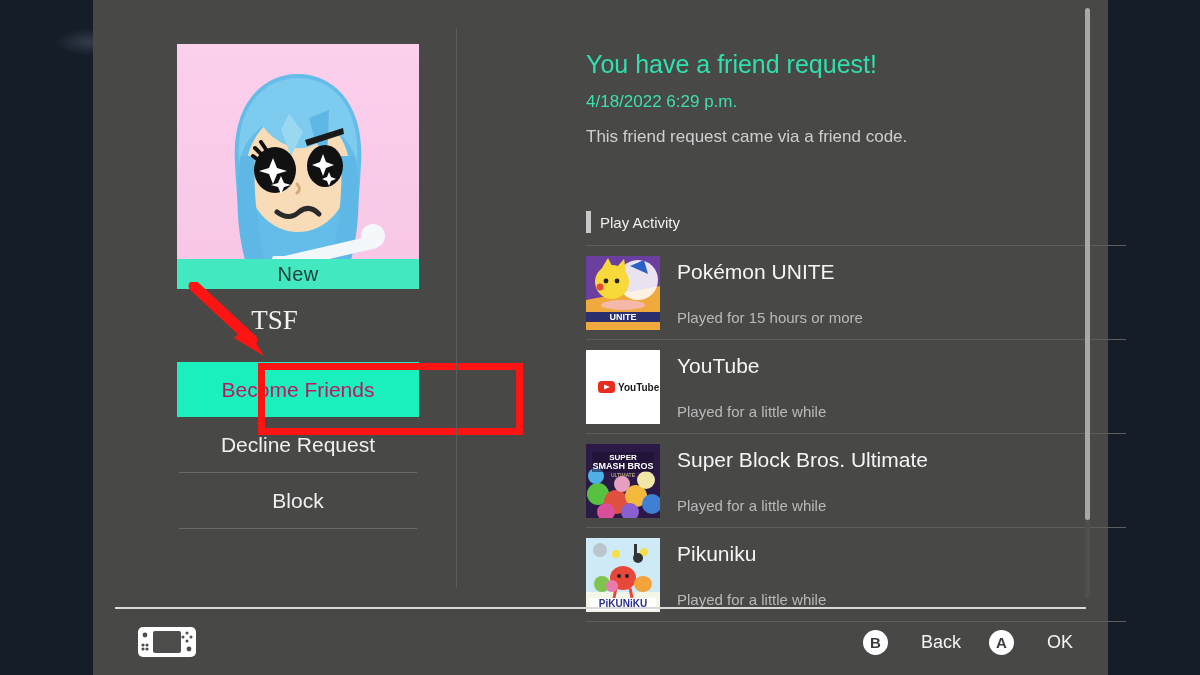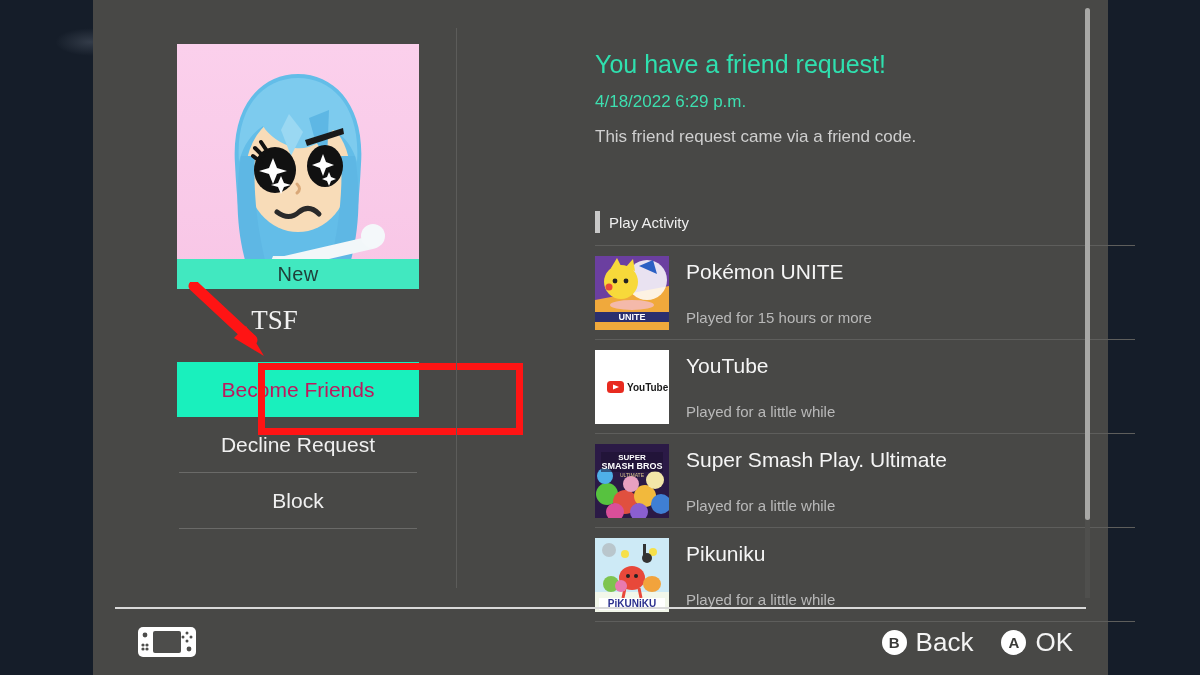--- a/index.html
+++ b/index.html
@@ -66,21 +66,21 @@
   .menu-sep{ height:1px; background:#6a6a68; margin:0 2px; }
 
   
   .annot-box{
     position:absolute; left:165px; top:363px; width:265px; height:72px;
     border:7px solid #ff1414; pointer-events:none;
   }
   .annot-arrow{ position:absolute; left:95px; top:282px; width:90px; height:82px; }
 
   
-  .right-col{ position:absolute; left:357px; top:0; right:0; height:553px; }
+  .right-col{ position:absolute; left:348px; top:0; right:0; height:553px; }
   .r-title{
     position:absolute; left:145px; top:50px; color:#2fe0af; font-size:25px;
   }
   .r-date{
     position:absolute; left:145px; top:92px; color:#3ddfb0; font-size:17px;
   }
   .r-note{
     position:absolute; left:145px; top:127px; color:#cfcfcf; font-size:17px;
   }
 
@@ -123,21 +123,21 @@
   .switch-icon{ position:absolute; left:45px; top:18px; }
   .btn-hints{
     position:absolute; right:35px; top:0; height:66px;
     display:flex; align-items:center; gap:28px;
   }
   .hint{ display:flex; align-items:center; gap:9px; }
   .glyph{
     width:25px; height:25px; border-radius:50%; background:#fff; color:#3a3a38;
     font-size:15px; font-weight:bold; display:flex; align-items:center; justify-content:center;
   }
-  .hint-label{ color:#f4f4f4; font-size:26px; }
+  .hint-label{ color:#f4f4f4; font-size:18px;margin-left:24px; }
 </style>
 </head>
 <body>
 
 <div class="letterbox left">
   <div class="glow"></div>
 </div>
 <div class="letterbox right"></div>
 
 <div class="panel">
@@ -278,21 +278,21 @@
               <circle cx="60" cy="36" r="9" fill="#f2e6a8"></circle>
               <circle cx="10" cy="32" r="8" fill="#4fb0e8"></circle>
               <circle cx="36" cy="40" r="8" fill="#e8a0c0"></circle>
               <rect x="6" y="8" width="62" height="20" fill="#1b1030" opacity=".55"></rect>
               <text x="37" y="16" fill="#ffffff" font-size="8" font-weight="bold" text-anchor="middle" font-family="'Liberation Sans',sans-serif">SUPER</text>
               <text x="37" y="25" fill="#ffffff" font-size="9" font-weight="bold" text-anchor="middle" font-family="'Liberation Sans',sans-serif">SMASH BROS</text>
               <text x="37" y="33" fill="#d8c48a" font-size="5" text-anchor="middle" font-family="'Liberation Sans',sans-serif">ULTIMATE</text>
             </svg>
           </div>
           <div class="row-texts">
-            <div class="row-title">Super Smash Play. Ultimate</div>
+            <div class="row-title">Super Block Bros. Ultimate</div>
             <div class="row-sub">Played for a little while</div>
           </div>
         </div>
         <div class="row-rule"></div>
       </div>
 
       <div class="row">
         <div class="row-inner">
           <div class="thumb">
             <svg viewBox="0 0 74 74" width="74" height="74">

